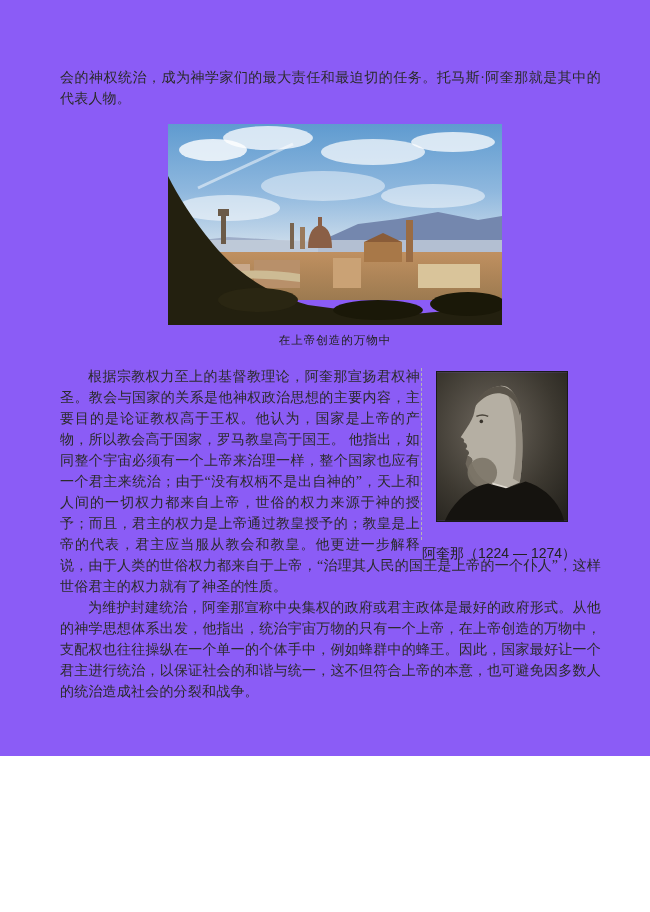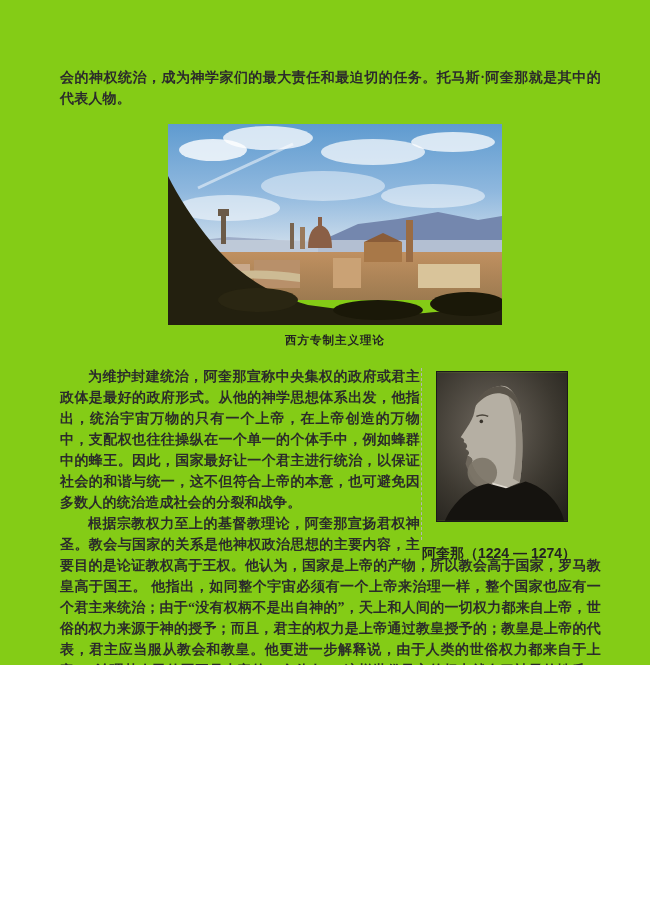--- a/index.html
+++ b/index.html
@@ -1,19 +1,19 @@
 <!DOCTYPE html>
 <html><head>
 <meta charset="utf-8">
 <style>
   html,body { margin:0; padding:0; background:#ffffff; }
   .page {
-    position:relative; width:650px; height:665px; background:#84cc16;
+    position:relative; width:650px; height:756px; background:#8b5cf6;
     font-family:"Liberation Serif","DejaVu Serif",serif;
-    color:#2b2b2b; overflow:hidden;font-weight:bold;
+    color:#2b2b2b; overflow:hidden;
   }
   .para {
     font-size:14px; line-height:21px; text-align:justify;
     margin:0; letter-spacing:0.2px;
   }
   .indent { text-indent:2em; }
 
   .para1 { position:absolute; left:60px; top:67px; width:541px; }
 
   .florence-fig { position:absolute; left:168px; top:124px; width:334px; }
@@ -98,21 +98,21 @@
       <rect x="150" y="93" width="4" height="10" fill="#8a5f46"></rect>
       <rect x="196" y="118" width="38" height="20" fill="#a87848"></rect>
       <path d="M196,118 L215,109 L234,118 Z" fill="#8a5c38"></path>
       <rect x="238" y="96" width="7" height="42" fill="#9a6c44"></rect>
       <path d="M40,150 Q90,143 132,150 L132,158 Q86,151 40,158 Z" fill="#cdbb94"></path>
       <path d="M0,52 C10,72 25,96 45,120 C70,150 100,170 140,181 L200,189 C250,193 300,185 334,177 L334,201 L0,201 Z" fill="#23200f"></path>
       <ellipse cx="210" cy="186" rx="45" ry="10" fill="#1a1808"></ellipse>
       <ellipse cx="300" cy="180" rx="38" ry="12" fill="#1a1808"></ellipse>
       <ellipse cx="90" cy="176" rx="40" ry="12" fill="#2a2612"></ellipse>
     </svg>
-    <figcaption class="fig-caption">西方专制主义理论</figcaption>
+    <figcaption class="fig-caption">在上帝创造的万物中</figcaption>
   </figure>
 
   <div class="body-text">
     <aside class="aquinas-float">
       <div class="portrait-box">
         <svg class="portrait-svg" viewBox="0 0 132 151" role="img">
           <defs>
             <radialGradient id="pg" cx="0.42" cy="0.38" r="0.85">
               <stop offset="0" stop-color="#6e675e"></stop>
               <stop offset="0.6" stop-color="#3c3830"></stop>
@@ -126,22 +126,22 @@
           <path d="M31,85 Q38,88 35,92 C38,101 45,110 55,114 L50,121 C40,116 32,103 29,93 Z" fill="#6e675c"></path>
           <ellipse cx="46" cy="102" rx="15" ry="15" fill="#7c7568" opacity="0.9"></ellipse>
           <circle cx="45" cy="50" r="1.8" fill="#38332b"></circle>
           <path d="M40,45 Q46,42 52,45" stroke="#4a443a" stroke-width="1.5" fill="none"></path>
           <path d="M56,112 L76,118 L62,133 Z" fill="#ded9cf"></path>
           <path d="M8,151 C18,128 38,115 52,113 L70,118 L90,111 C110,117 125,133 129,151 Z" fill="#15130f"></path>
         </svg>
       </div>
       <div class="portrait-caption">阿奎那（1224 — 1274）</div>
     </aside>
+    <p class="para indent">根据宗教权力至上的基督教理论，阿奎那宣扬君权神圣。教会与国家的关系是他神权政治思想的主要内容，主要目的是论证教权高于王权。他认为，国家是上帝的产物，所以教会高于国家，罗马教皇高于国王。 他指出，如同整个宇宙必须有一个上帝来治理一样，整个国家也应有一个君主来统治；由于“没有权柄不是出自神的”，天上和人间的一切权力都来自上帝，世俗的权力来源于神的授予；而且，君主的权力是上帝通过教皇授予的；教皇是上帝的代表，君主应当服从教会和教皇。他更进一步解释说，由于人类的世俗权力都来自于上帝，“治理其人民的国王是上帝的一个仆人”，这样世俗君主的权力就有了神圣的性质。</p>
     <p class="para indent">为维护封建统治，阿奎那宣称中央集权的政府或君主政体是最好的政府形式。从他的神学思想体系出发，他指出，统治宇宙万物的只有一个上帝，在上帝创造的万物中，支配权也往往操纵在一个单一的个体手中，例如蜂群中的蜂王。因此，国家最好让一个君主进行统治，以保证社会的和谐与统一，这不但符合上帝的本意，也可避免因多数人的统治造成社会的分裂和战争。</p>
-    <p class="para indent">根据宗教权力至上的基督教理论，阿奎那宣扬君权神圣。教会与国家的关系是他神权政治思想的主要内容，主要目的是论证教权高于王权。他认为，国家是上帝的产物，所以教会高于国家，罗马教皇高于国王。 他指出，如同整个宇宙必须有一个上帝来治理一样，整个国家也应有一个君主来统治；由于“没有权柄不是出自神的”，天上和人间的一切权力都来自上帝，世俗的权力来源于神的授予；而且，君主的权力是上帝通过教皇授予的；教皇是上帝的代表，君主应当服从教会和教皇。他更进一步解释说，由于人类的世俗权力都来自于上帝，“治理其人民的国王是上帝的一个仆人”，这样世俗君主的权力就有了神圣的性质。</p>
   </div>
 
   <div class="dashed-line"></div>
 
   <div class="lesson-bar" style="background: rgb(179, 201, 228);">
     <span class="lesson-no">第1课</span>
     <span>意大利佛罗伦萨市景</span>
   </div>
   <div class="v-rule"></div>
   <div class="page-num">5</div>

